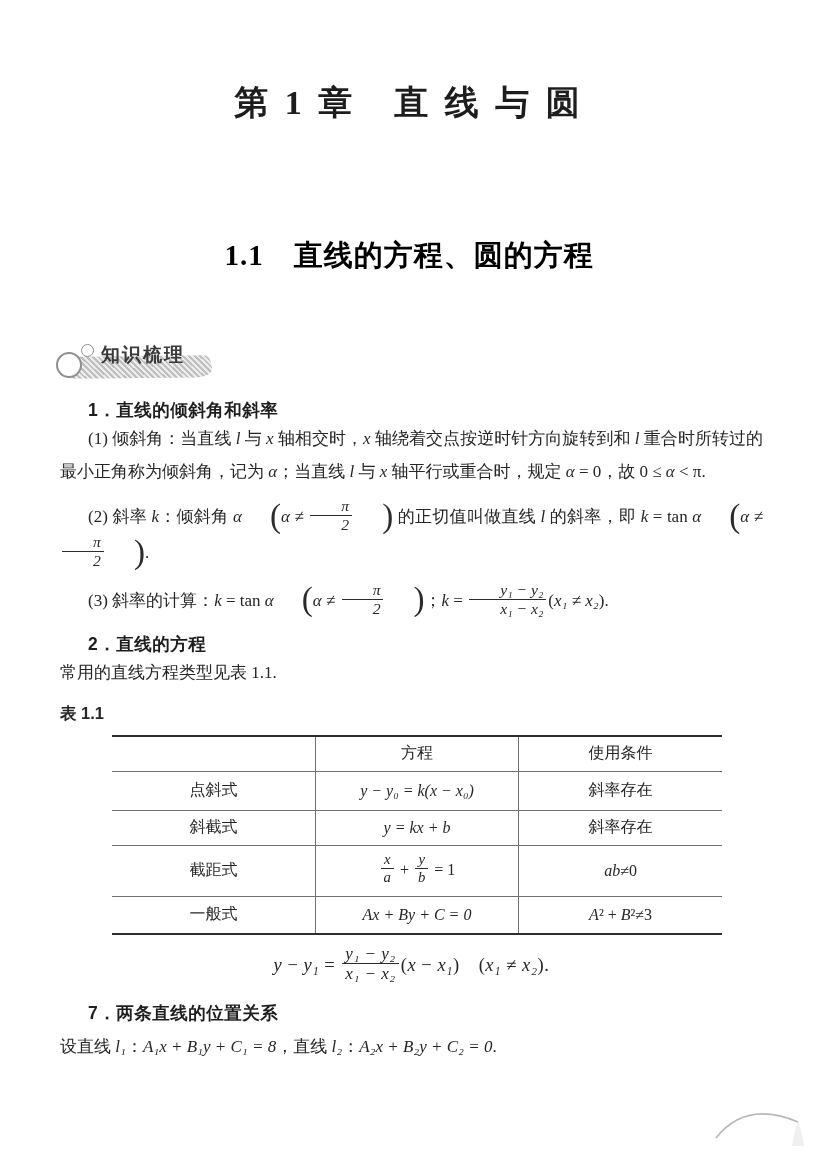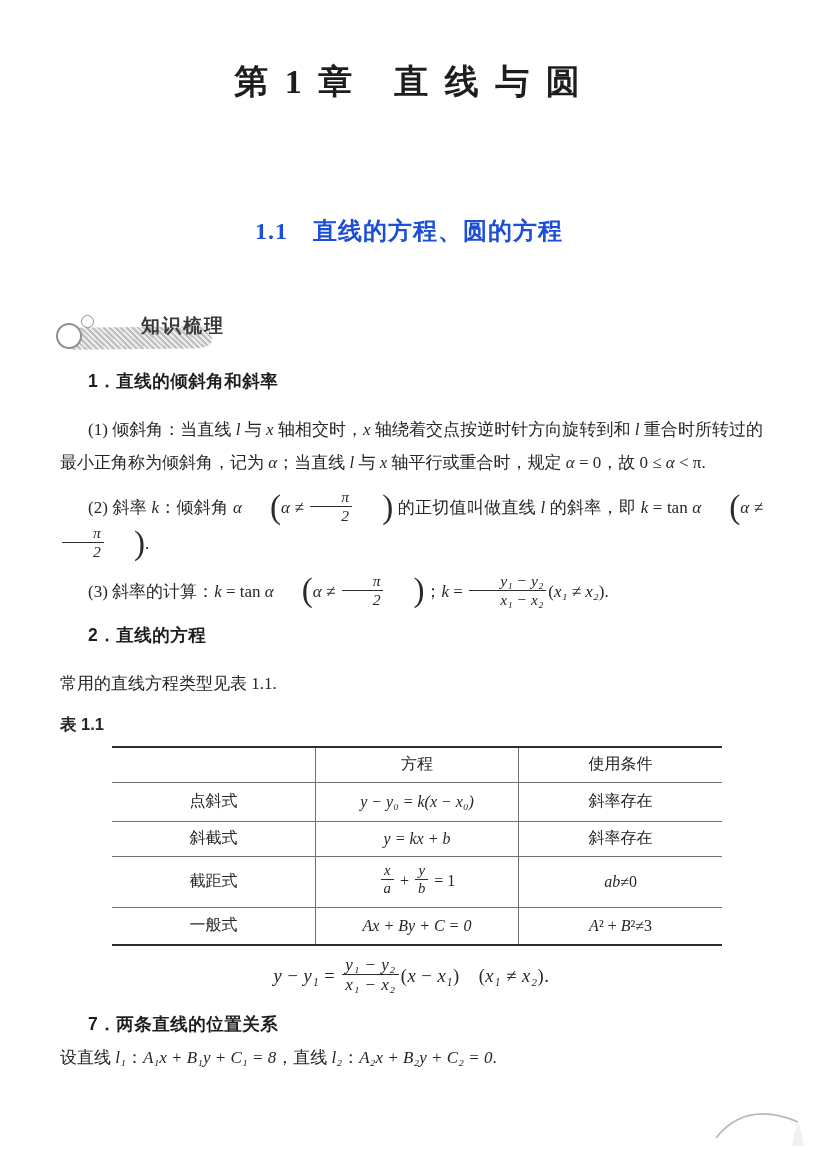--- a/index.html
+++ b/index.html
@@ -3,26 +3,26 @@
 <meta charset="utf-8">
 <style>
   html,body { margin:0; padding:0; background:#e8e8e8; }
   .page {
     position:relative; width:818px; height:1159px; margin:0 auto;
     background:#ffffff; overflow:hidden;
     color:#262626;
     font-family:"Liberation Serif","DejaVu Serif",serif;
   }
   .chapter-title {
-    padding-top:59px; text-align:center;
+    padding-top:80px; text-align:center;
     font-size:34px; font-weight:bold; letter-spacing:4px; color:#1d1d1d;
   }
   .section-title {
     margin-top:110px; text-align:center;
-    font-size:24px; font-weight:bold; letter-spacing:1px; color:#1d4ed8;
+    font-size:29px; font-weight:bold; letter-spacing:1px; color:#000000;
   }
   .content { margin:0 55px 0 60px; }
 
   
   .badge { position:relative; height:46px; margin-top:64px; }
   .badge-ribbon {
     position:absolute; left:2px; top:16px; width:150px; height:22px;
     background:repeating-linear-gradient(45deg,#bfbfbf 0 2px,#ececec 2px 4px);
     border-radius:14px 8px 16px 10px / 9px 13px 8px 11px;
     transform:rotate(-0.6deg);
@@ -31,29 +31,29 @@
     position:absolute; left:-4px; top:12px; width:22px; height:22px;
     border:2px solid #8f8f8f; border-radius:50%; background:#fff; z-index:2;
   }
   .bubble-small {
     position:absolute; left:21px; top:4px; width:11px; height:11px;
     border:1.5px solid #8f8f8f; border-radius:50%; background:#fff; z-index:2;
   }
   .badge-label {
     position:absolute; left:41px; top:2px; z-index:3;
     font-family:"Liberation Sans","DejaVu Sans",sans-serif;
-    font-size:19px; font-weight:bold; color:#3a3a3a; letter-spacing:2px;margin-left:40px;
+    font-size:19px; font-weight:bold; color:#3a3a3a; letter-spacing:2px;
   }
 
   
   .h {
     margin:12px 0 0 28px; font-size:17.5px; font-weight:bold; color:#1e1e1e;
     font-family:"Liberation Sans","DejaVu Sans",sans-serif; letter-spacing:0.5px;
   }
-  p.body { margin:20px 0 0 0; font-size:17px; line-height:33px; text-align:justify; }
+  p.body { margin:0 0 0 0; font-size:17px; line-height:33px; text-align:justify; }
   p.indent { text-indent:1.65em; }
   p.mathline { margin-top:12px; line-height:30px; }
   .mi { font-style:italic; }
   .tx { font-style:normal; }
 
   
   .frac {
     display:inline-block; vertical-align:middle; text-align:center;
     margin:0 2px; font-style:italic; line-height:1.05; position:relative; top:-2px;
   }

